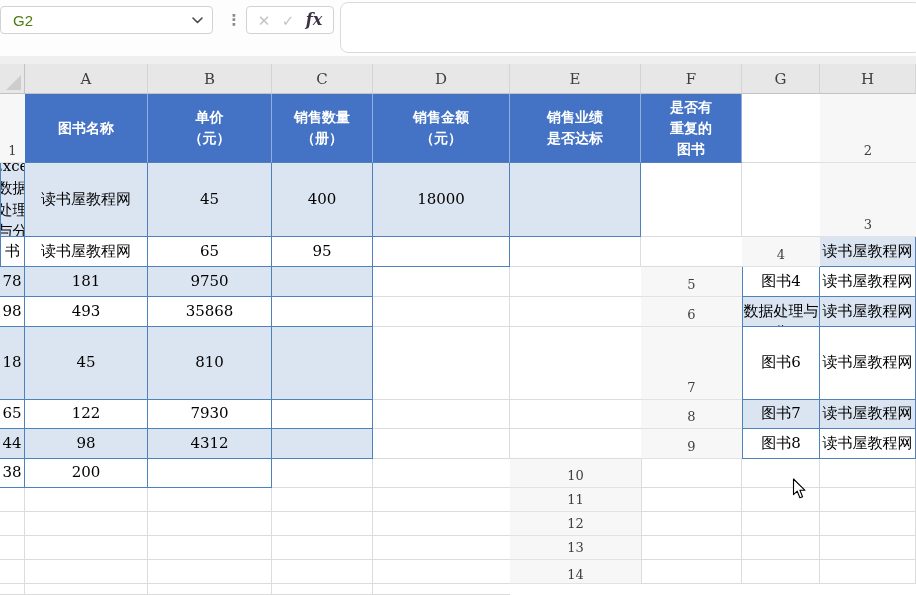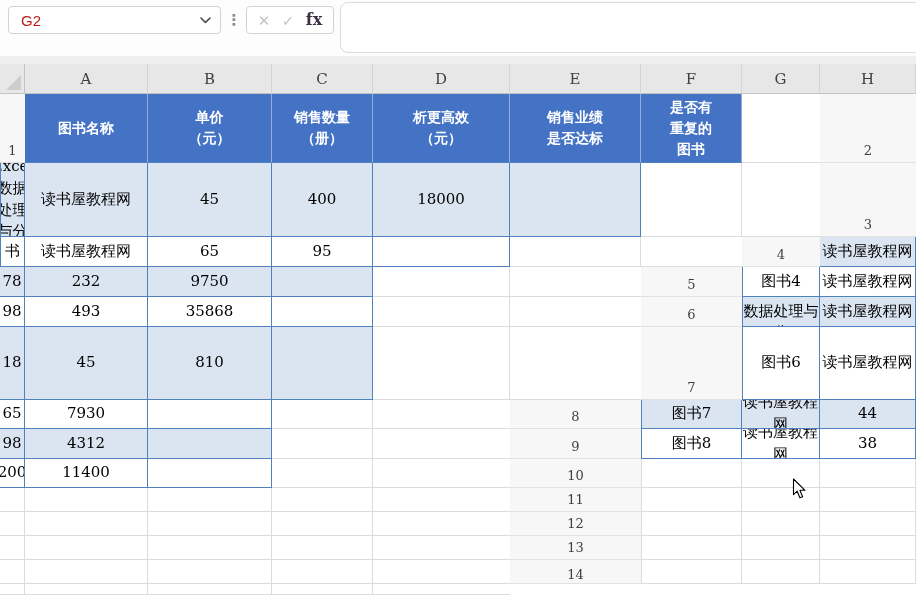--- a/index.html
+++ b/index.html
@@ -1,30 +1,30 @@
 <!DOCTYPE html>
 <html style="--header-fill: #4472C4; --band-fill: #DBE5F1; --table-border: #4F81BD; --gridline: #DCDCDC; --strip-bg: #E7E7E7;"><head>
 <meta charset="utf-8">
 <style>
   html,body{margin:0;padding:0;width:916px;height:595px;overflow:hidden;position:relative;
     background:#fff;font-family:"Liberation Sans","DejaVu Sans",sans-serif;}
   
   .topbar{position:absolute;top:0;left:0;width:916px;height:64px;background:#FDFDFD;}
   .gray-band{position:absolute;top:56px;left:0;width:916px;height:8px;background:#EFEFEF;}
-  .name-box{position:absolute;left:8px;top:6px;width:213px;height:28px;border:1px solid #D2D2D2;
+  .name-box{position:absolute;left:0;top:6px;width:213px;height:28px;border:1px solid #D2D2D2;
     border-radius:4px;background:#fff;display:flex;align-items:center;box-sizing:border-box;
-    padding:0 9px 0 12px;font-size:15px;color:#b91c1c;}
+    padding:0 9px 0 12px;font-size:15px;color:#4d7c0f;}
   .name-box .chev{margin-left:auto;display:flex;align-items:center;}
   .dots{position:absolute;left:227px;top:6px;width:14px;height:28px;display:flex;align-items:center;
     justify-content:center;color:#8a8a8a;font-size:15px;font-weight:bold;}
   .fx-group{position:absolute;left:246px;top:6px;width:88px;height:28px;border:1px solid #D2D2D2;
     border-radius:4px;background:#fff;display:flex;align-items:center;justify-content:space-around;
     box-sizing:border-box;padding:0 5px;}
   .btn-cancel,.btn-confirm{color:#C3C3C3;font-size:15px;line-height:1;}
-  .btn-fx{color:#3E3044;font-family:"DejaVu Serif","Liberation Serif",serif;
+  .btn-fx{color:#3E3044;font-family:"DejaVu Serif","Liberation Serif",serif;font-style:italic;
     font-weight:700;font-size:16px;line-height:1;}
   .formula-bar{position:absolute;left:340px;top:2px;width:582px;height:51px;border:1px solid #DBDBDB;
     border-radius:8px;background:#fff;box-sizing:border-box;padding:6px 10px;font-size:14px;color:#333;}
   
   #sheet{position:absolute;top:64px;left:0;width:916px;height:531px;background:#fff;display:grid;
     grid-template-columns:25px 123px 124px 101px 137px 131px 101px 78px 96px;
     grid-template-rows:30px 69px 74px 30px 30px 30px 73px 29px 30px 29px 24px 24px 24px 24px 11px;
     overflow:hidden;}
   .c{box-sizing:border-box;display:flex;align-items:center;justify-content:center;overflow:hidden;
     font-family:"DejaVu Serif","Liberation Serif",serif;}
@@ -86,21 +86,21 @@
     <div class="c colhdr">E</div>
     <div class="c colhdr">F</div>
     <div class="c colhdr">G</div>
     <div class="c colhdr">H</div>
     <div class="c rowhdr">1</div>
     <div class="c th">图书名称</div>
     <div class="c th">单价
 （元）</div>
     <div class="c th">销售数量
 （册）</div>
-    <div class="c th">析更高效
+    <div class="c th">销售金额
 （元）</div>
     <div class="c th">销售业绩
 是否达标</div>
     <div class="c th">是否有
 重复的
 图书</div>
     <div class="c plain noright"></div>
     <div class="c rowhdr">2</div>
     <div class="c td band bl-blue">这样学Excel
 数据处理与分
@@ -116,21 +116,21 @@
     <div class="c td bl-blue">图书2</div>
     <div class="c td">读书屋教程网</div>
     <div class="c td">65</div>
     <div class="c td">95</div>
     <div class="c td"></div>
     <div class="c plain"></div>
     <div class="c plain noright"></div>
     <div class="c rowhdr">4</div>
     <div class="c td band">读书屋教程网</div>
     <div class="c td band">78</div>
-    <div class="c td band">232</div>
+    <div class="c td band">181</div>
     <div class="c td band">9750</div>
     <div class="c td band"></div>
     <div class="c plain"></div>
     <div class="c plain noright"></div>
     <div class="c rowhdr">5</div>
     <div class="c td bl-blue">图书4</div>
     <div class="c td">读书屋教程网</div>
     <div class="c td">98</div>
     <div class="c td">493</div>
     <div class="c td">35868</div>
@@ -145,39 +145,39 @@
     <div class="c td band">18</div>
     <div class="c td band">45</div>
     <div class="c td band">810</div>
     <div class="c td band"></div>
     <div class="c plain"></div>
     <div class="c plain noright"></div>
     <div class="c rowhdr">7</div>
     <div class="c td bl-blue">图书6</div>
     <div class="c td">读书屋教程网</div>
     <div class="c td">65</div>
+    <div class="c td">122</div>
     <div class="c td">7930</div>
     <div class="c td"></div>
     <div class="c plain"></div>
     <div class="c plain noright"></div>
     <div class="c rowhdr">8</div>
     <div class="c td band bl-blue">图书7</div>
     <div class="c td band">读书屋教程网</div>
     <div class="c td band">44</div>
     <div class="c td band">98</div>
     <div class="c td band">4312</div>
     <div class="c td band"></div>
     <div class="c plain"></div>
     <div class="c plain noright"></div>
     <div class="c rowhdr">9</div>
     <div class="c td bl-blue">图书8</div>
     <div class="c td">读书屋教程网</div>
     <div class="c td">38</div>
     <div class="c td">200</div>
-    <div class="c td">11400</div>
     <div class="c td"></div>
     <div class="c plain"></div>
     <div class="c plain noright"></div>
     <div class="c rowhdr">10</div>
     <div class="c plain bl-gray"></div>
     <div class="c plain"></div>
     <div class="c plain"></div>
     <div class="c plain"></div>
     <div class="c plain"></div>
     <div class="c plain"></div>

